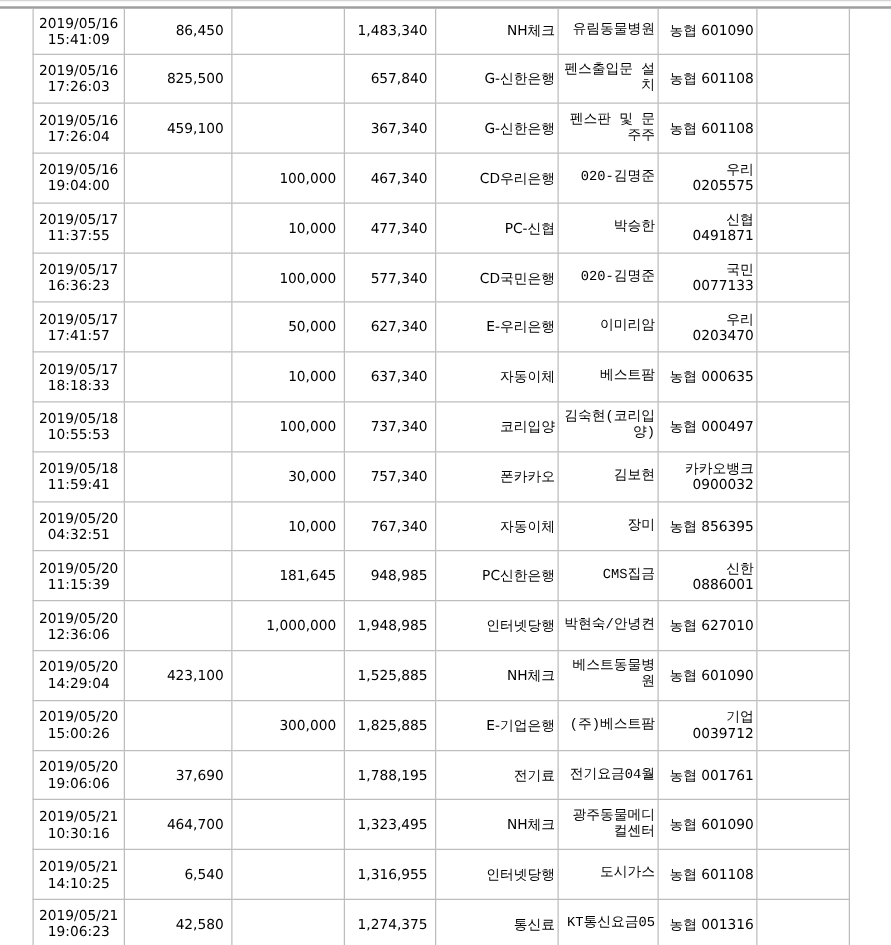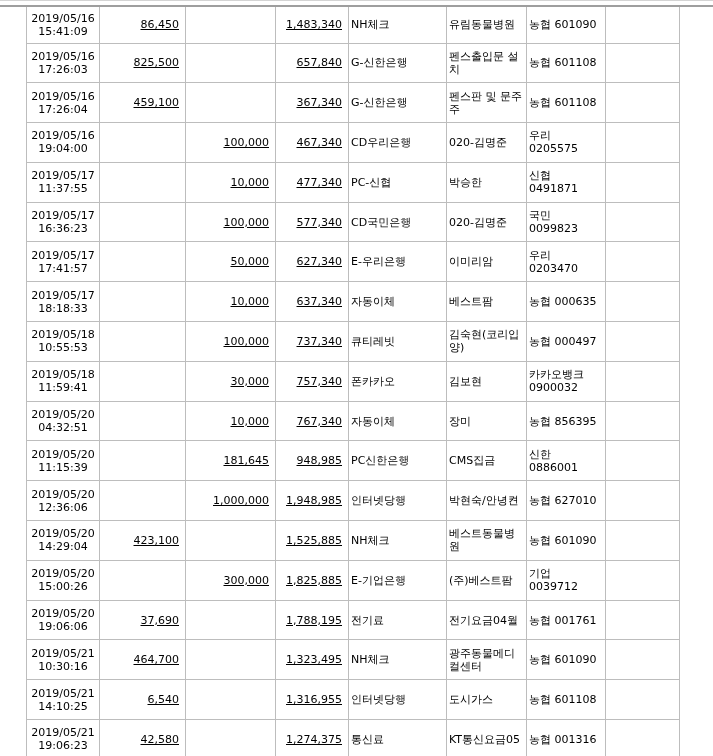--- a/index.html
+++ b/index.html
@@ -39,24 +39,24 @@
   .tx-table td {
     border: 1px solid var(--grid);
     vertical-align: middle;
     overflow: hidden;
     padding: 0;
   }
   .tx-table tr { height: 39.8px; }
   .tx-table tr:first-child { height: 36px; }
   .tx-table tr:first-child td { border-top: none; }
   .c-date { text-align: center; line-height: 13px; }
-  .c-num  { text-align: right; text-decoration: underline; }
+  .c-num  { text-align: right; }
   .c-num .num-pad { padding-right: 6px; display: block; }
-  .c-center { text-align: left; line-height: 13px; }
-  .c-desc { word-break: break-all; }
+  .c-center { text-align: right; line-height: 13px; }
+  .c-desc { word-break: break-all; font-family: Liberation Mono, monospace; }
   .c-desc, .c-center { padding: 0 2px !important; }
   .c-account { }
 </style>
 </head>
 <body>
 
 <div class="page">
   <div class="top-line"></div>
   <div class="table-top-border"></div>
   <table class="tx-table">
@@ -175,21 +175,21 @@
       <span class="num-pad"></span>
     </td>
     <td class="c-num">
       <span class="num-pad">100,000</span>
     </td>
     <td class="c-num">
       <span class="num-pad">577,340</span>
     </td>
     <td class="c-center">CD국민은행</td>
     <td class="c-center c-desc">020-김명준</td>
-    <td class="c-center c-account">국민 0099823</td>
+    <td class="c-center c-account">국민 0077133</td>
     <td class="c-empty"></td>
   </tr>
         <tr>
     <td class="c-date">
       <div>2019/05/17</div>
       <div>17:41:57</div>
     </td>
     <td class="c-num">
       <span class="num-pad"></span>
     </td>
@@ -230,21 +230,21 @@
     </td>
     <td class="c-num">
       <span class="num-pad"></span>
     </td>
     <td class="c-num">
       <span class="num-pad">100,000</span>
     </td>
     <td class="c-num">
       <span class="num-pad">737,340</span>
     </td>
-    <td class="c-center">큐티레빗</td>
+    <td class="c-center">코리입양</td>
     <td class="c-center c-desc">김숙현(코리입양)</td>
     <td class="c-center c-account">농협 000497</td>
     <td class="c-empty"></td>
   </tr>
         <tr>
     <td class="c-date">
       <div>2019/05/18</div>
       <div>11:59:41</div>
     </td>
     <td class="c-num">

